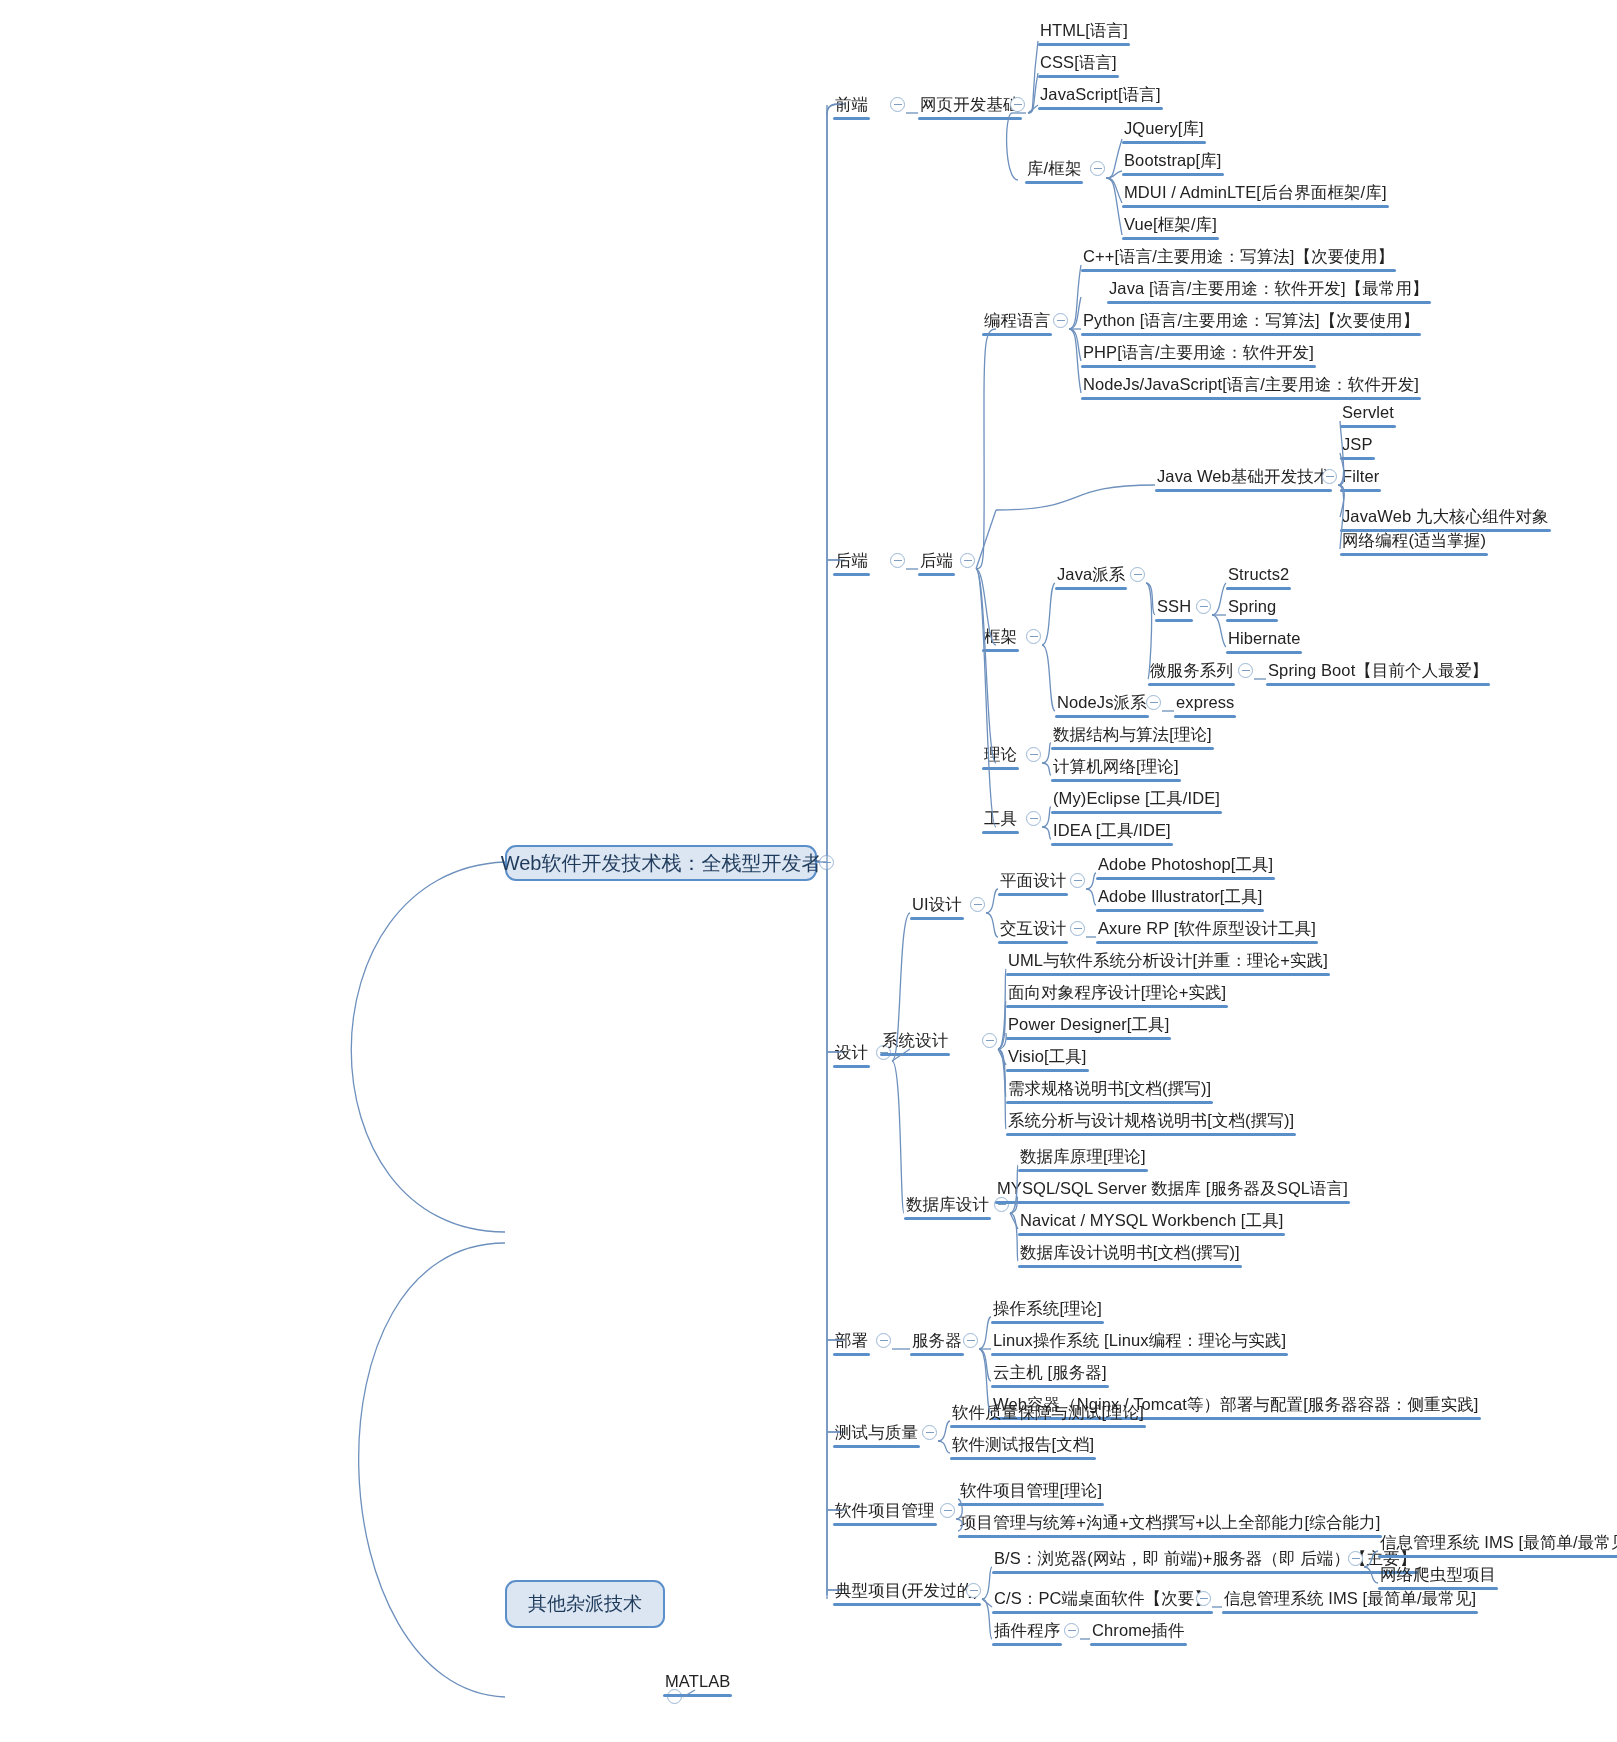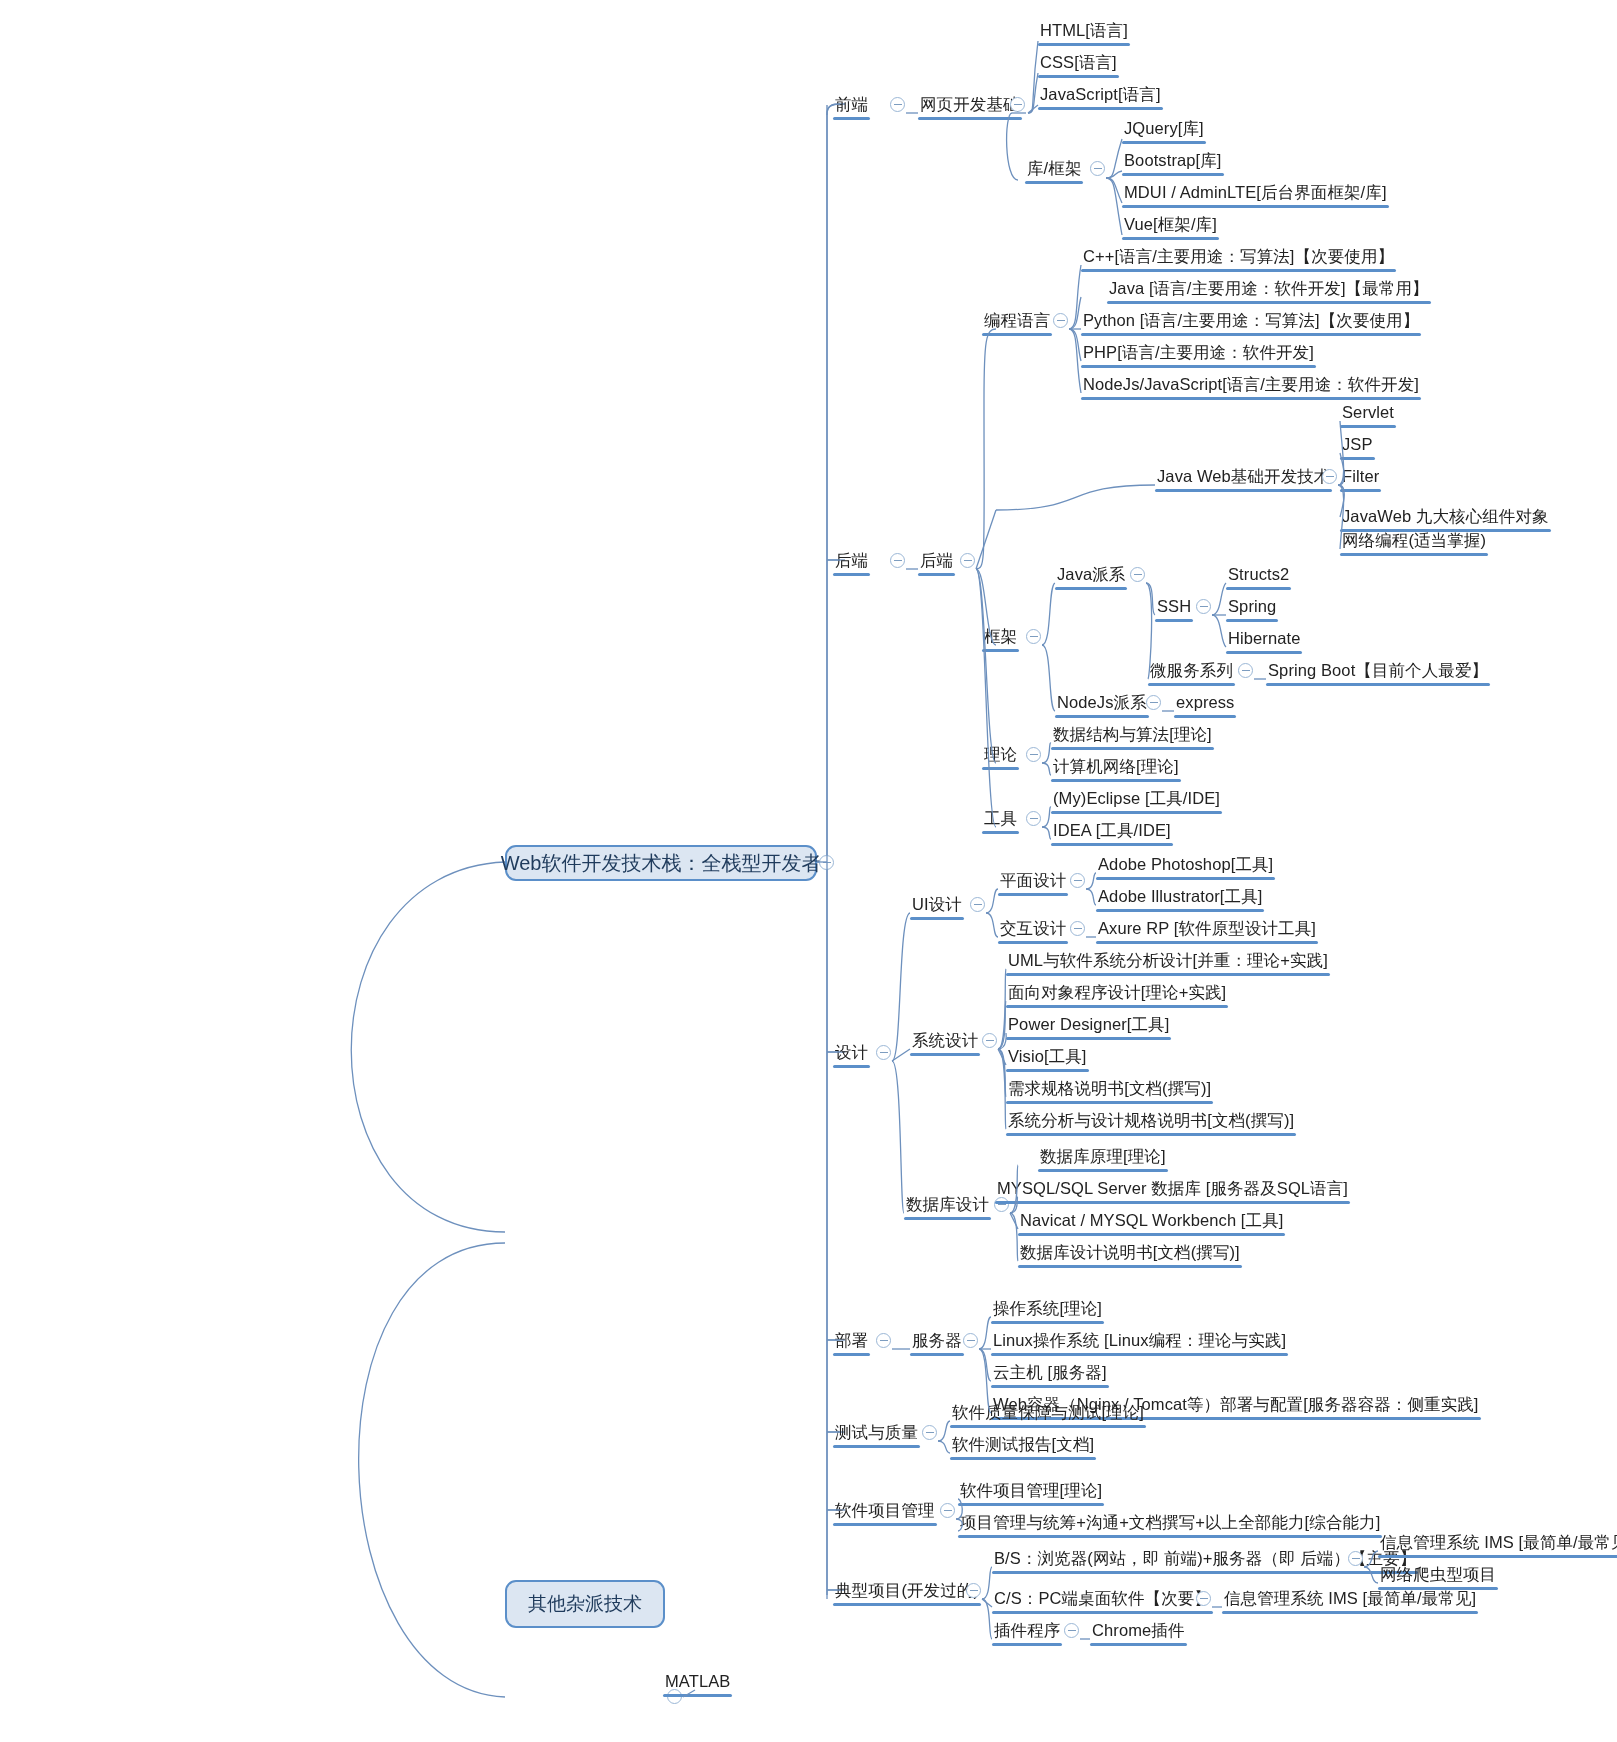--- a/index.html
+++ b/index.html
@@ -329,21 +329,21 @@
   </div>
 
   <div class="node" style="left: 998px; top: 920px; width: 70px;">
     <span class="txt">交互设计</span>
   </div>
   <div class="toggle" style="left:1070px;top:921px;"></div>
   <div class="node" style="left: 1096px; top: 920px; width: 222px;">
     <span class="txt">Axure RP [软件原型设计工具]</span>
   </div>
 
-  <div class="node" style="left: 910px; top: 1032px; width: 70px;">
+  <div class="node" style="left: 880px; top: 1032px; width: 70px;">
     <span class="txt">系统设计</span>
   </div>
   <div class="toggle" style="left:982px;top:1033px;"></div>
 
   <div class="node" style="left: 1006px; top: 952px; width: 324px;">
     <span class="txt">UML与软件系统分析设计[并重：理论+实践]</span>
   </div>
   <div class="node" style="left: 1006px; top: 984px; width: 222px;">
     <span class="txt">面向对象程序设计[理论+实践]</span>
   </div>
@@ -358,21 +358,21 @@
   </div>
   <div class="node" style="left: 1006px; top: 1112px; width: 290px;">
     <span class="txt">系统分析与设计规格说明书[文档(撰写)]</span>
   </div>
 
   <div class="node" style="left: 904px; top: 1196px; width: 87px;">
     <span class="txt">数据库设计</span>
   </div>
   <div class="toggle" style="left:994px;top:1197px;"></div>
 
-  <div class="node" style="left: 1018px; top: 1148px; width: 130px; margin-left: 20px;">
+  <div class="node" style="left: 1018px; top: 1148px; width: 130px;">
     <span class="txt">数据库原理[理论]</span>
   </div>
   <div class="node" style="left: 995px; top: 1180px; width: 355px;">
     <span class="txt">MYSQL/SQL Server 数据库 [服务器及SQL语言]</span>
   </div>
   <div class="node" style="left: 1018px; top: 1212px; width: 267px;">
     <span class="txt">Navicat / MYSQL Workbench [工具]</span>
   </div>
   <div class="node" style="left: 1018px; top: 1244px; width: 224px;">
     <span class="txt">数据库设计说明书[文档(撰写)]</span>

